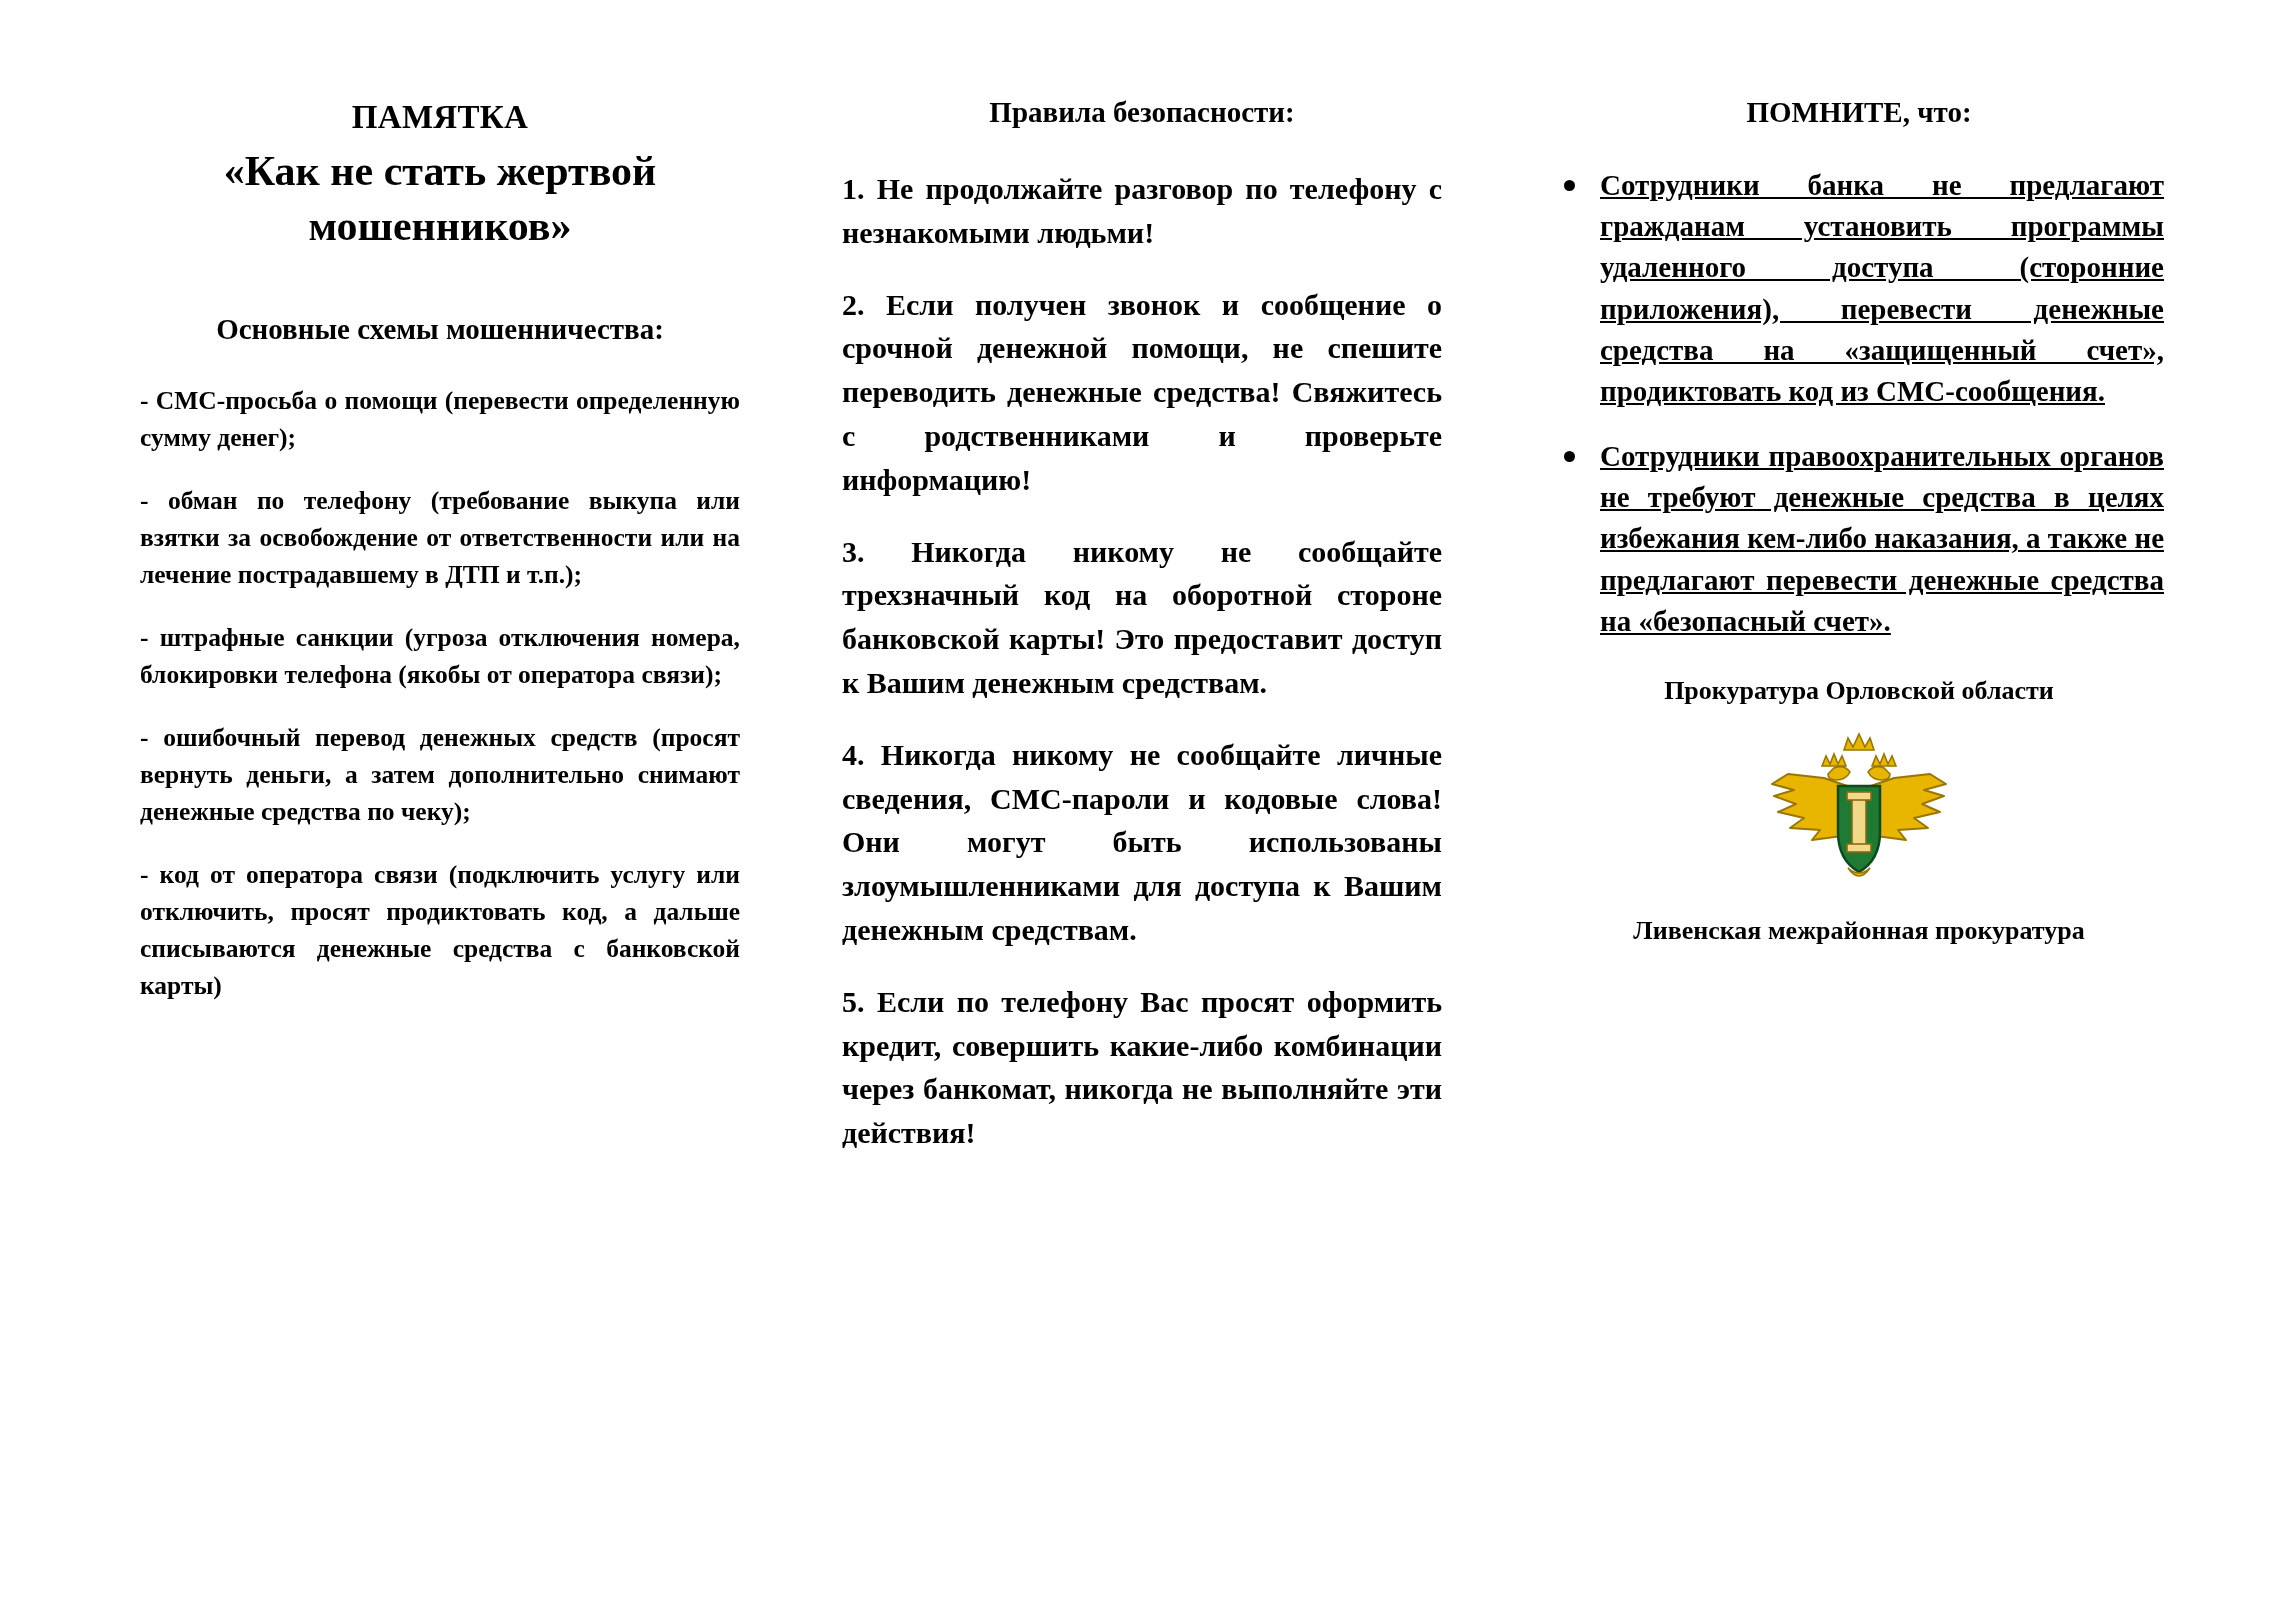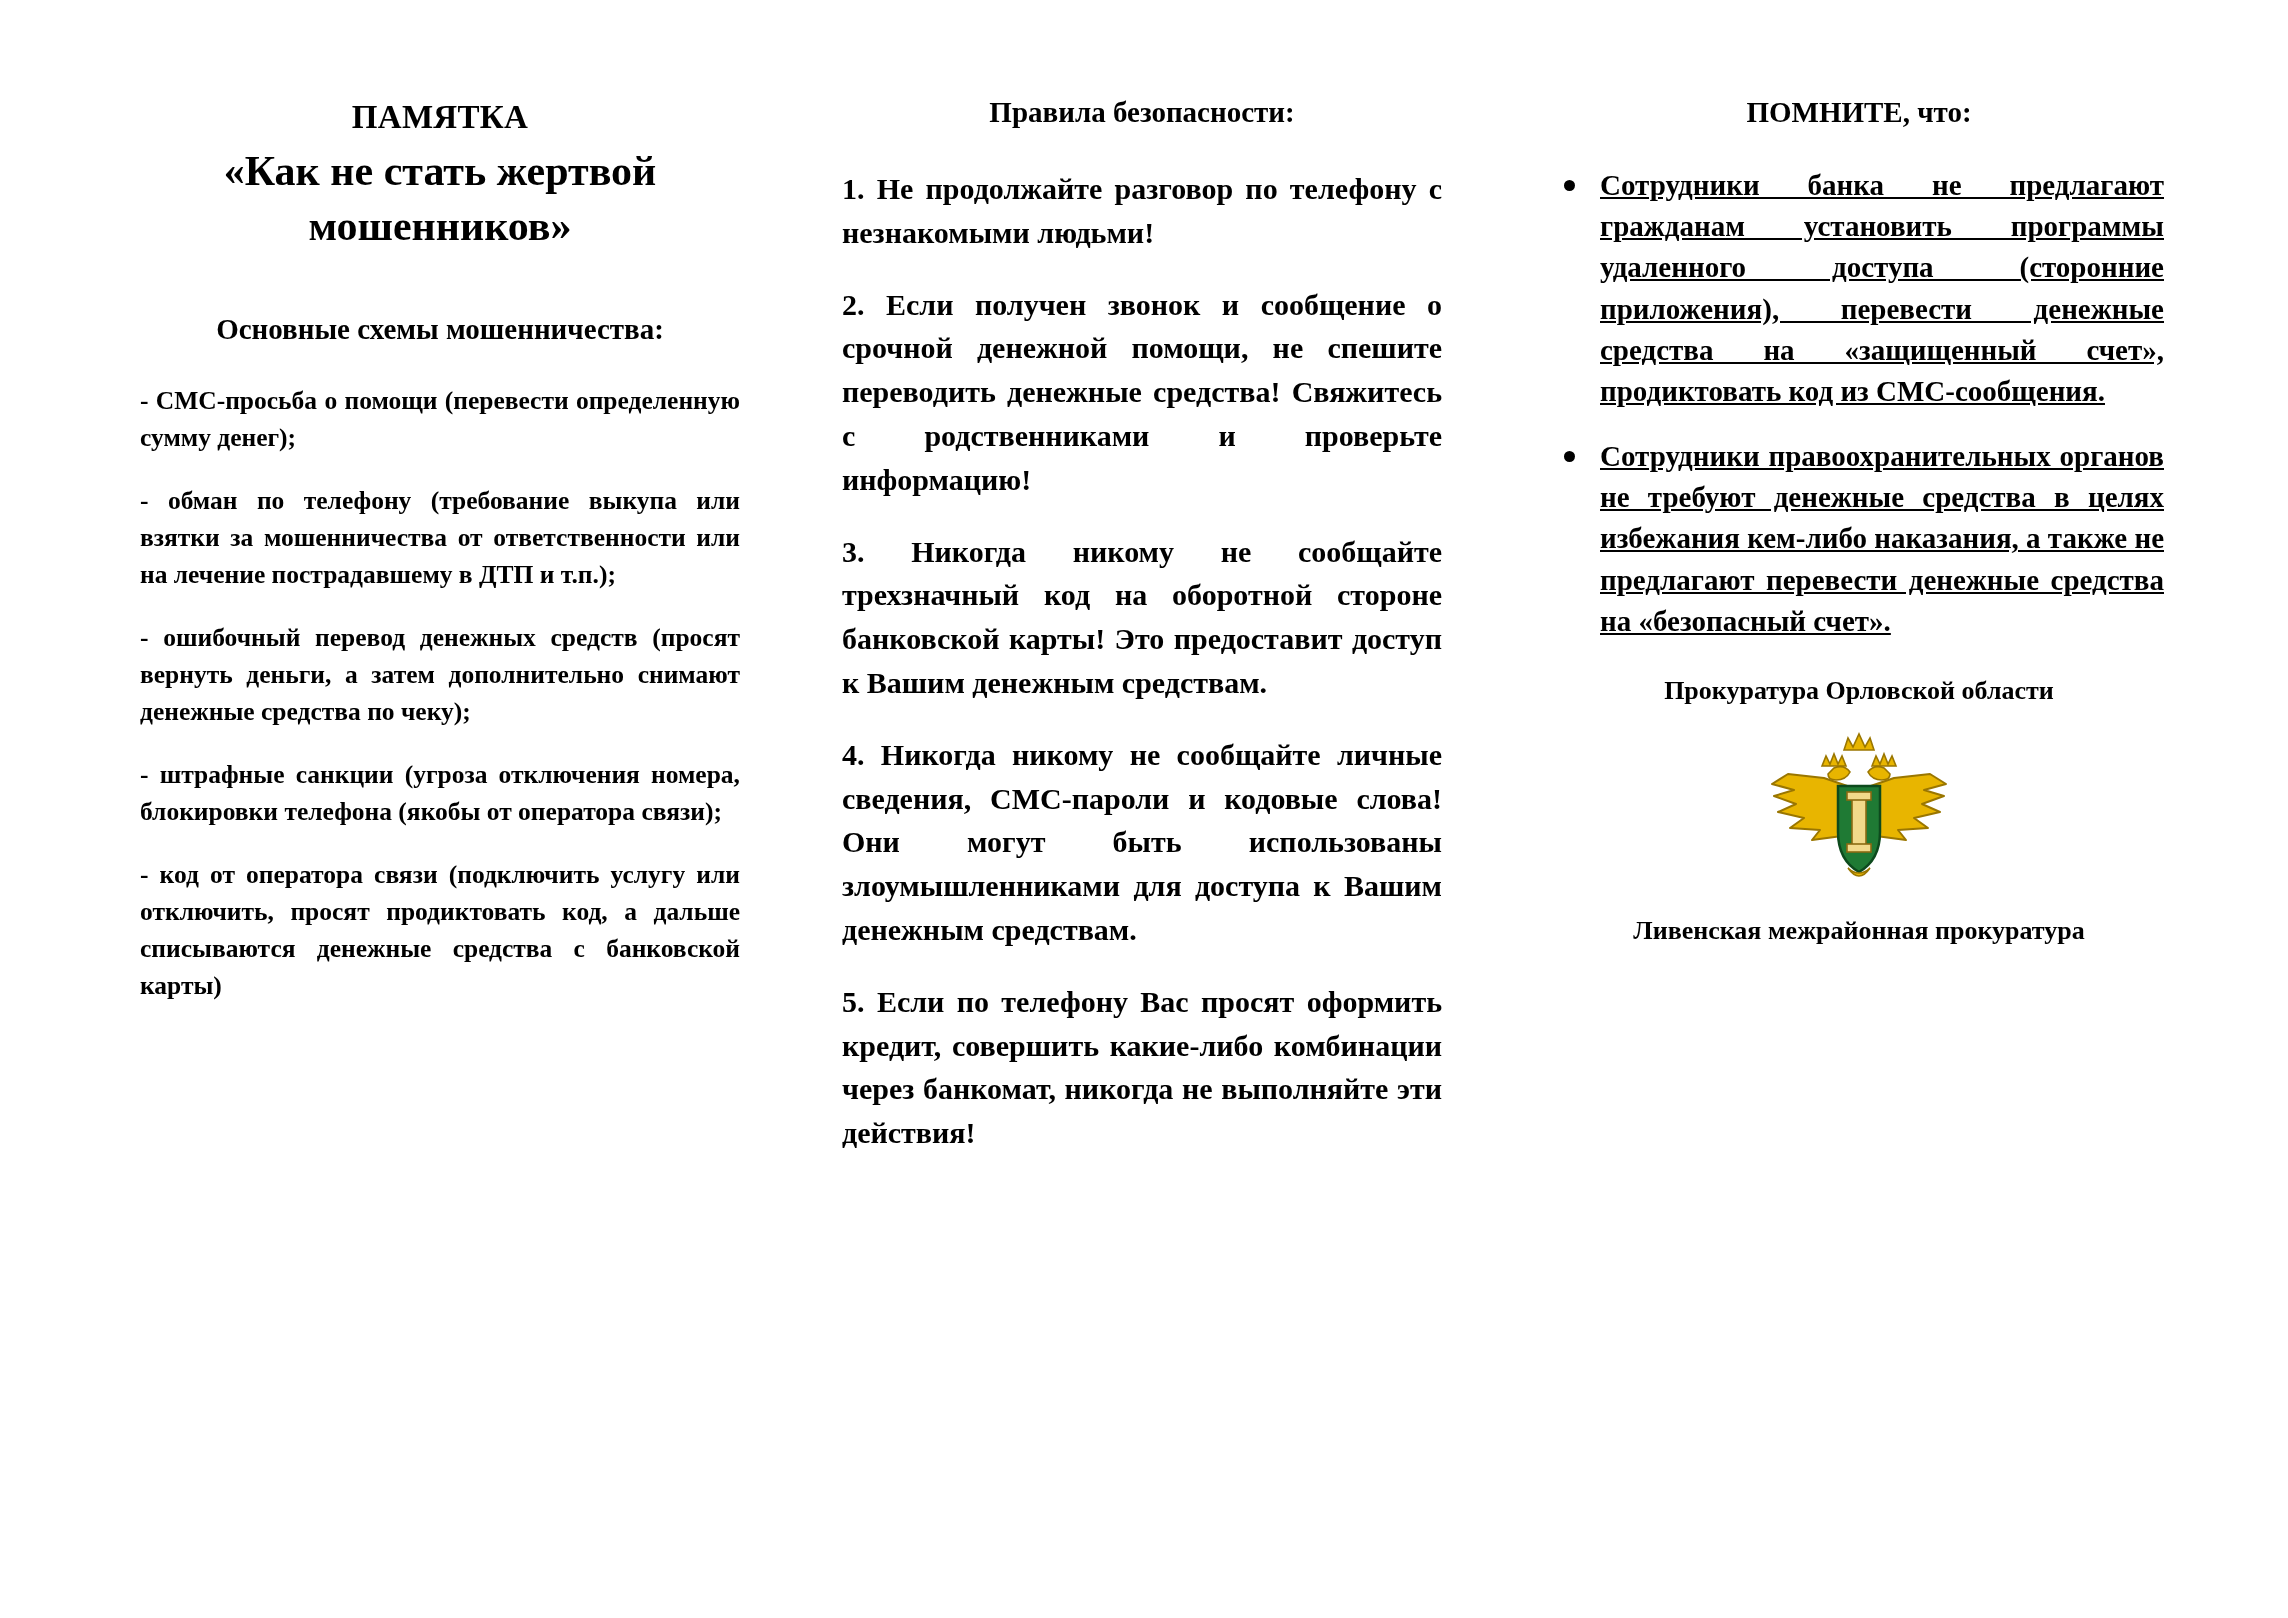--- a/index.html
+++ b/index.html
@@ -144,23 +144,23 @@
 
 <div class="page">
 
   <div class="col col-left">
     <div class="title-main">ПАМЯТКА</div>
     <div class="title-sub">«Как не стать жертвой мошенников»</div>
 
     <div class="section-head">Основные схемы мошенничества:</div>
 
     <p class="p-left">- СМС-просьба о помощи (перевести определенную сумму денег);</p>
-    <p class="p-left">- обман по телефону (требование выкупа или взятки за мошенничества от ответственности или на лечение пострадавшему в ДТП и т.п.);</p>
+    <p class="p-left">- обман по телефону (требование выкупа или взятки за освобождение от ответственности или на лечение пострадавшему в ДТП и т.п.);</p>
+    <p class="p-left">- штрафные санкции (угроза отключения номера, блокировки телефона (якобы от оператора связи);</p>
     <p class="p-left">- ошибочный перевод денежных средств (просят вернуть деньги, а затем дополнительно снимают денежные средства по чеку);</p>
-    <p class="p-left">- штрафные санкции (угроза отключения номера, блокировки телефона (якобы от оператора связи);</p>
     <p class="p-left">- код от оператора связи (подключить услугу или отключить, просят продиктовать код, а дальше списываются денежные средства с банковской карты)</p>
   </div>
 
   <div class="col col-mid">
     <div class="section-head-mid">Правила безопасности:</div>
 
     <p class="p-mid">1. Не продолжайте разговор по телефону с незнакомыми людьми!</p>
     <p class="p-mid">2. Если получен звонок и сообщение о срочной денежной помощи, не спешите переводить денежные средства! Свяжитесь с родственниками и проверьте информацию!</p>
     <p class="p-mid">3. Никогда никому не сообщайте трехзначный код на оборотной стороне банковской карты! Это предоставит доступ к Вашим денежным средствам.</p>
     <p class="p-mid">4. Никогда никому не сообщайте личные сведения, СМС-пароли и кодовые слова! Они могут быть использованы злоумышленниками для доступа к Вашим денежным средствам.</p>

